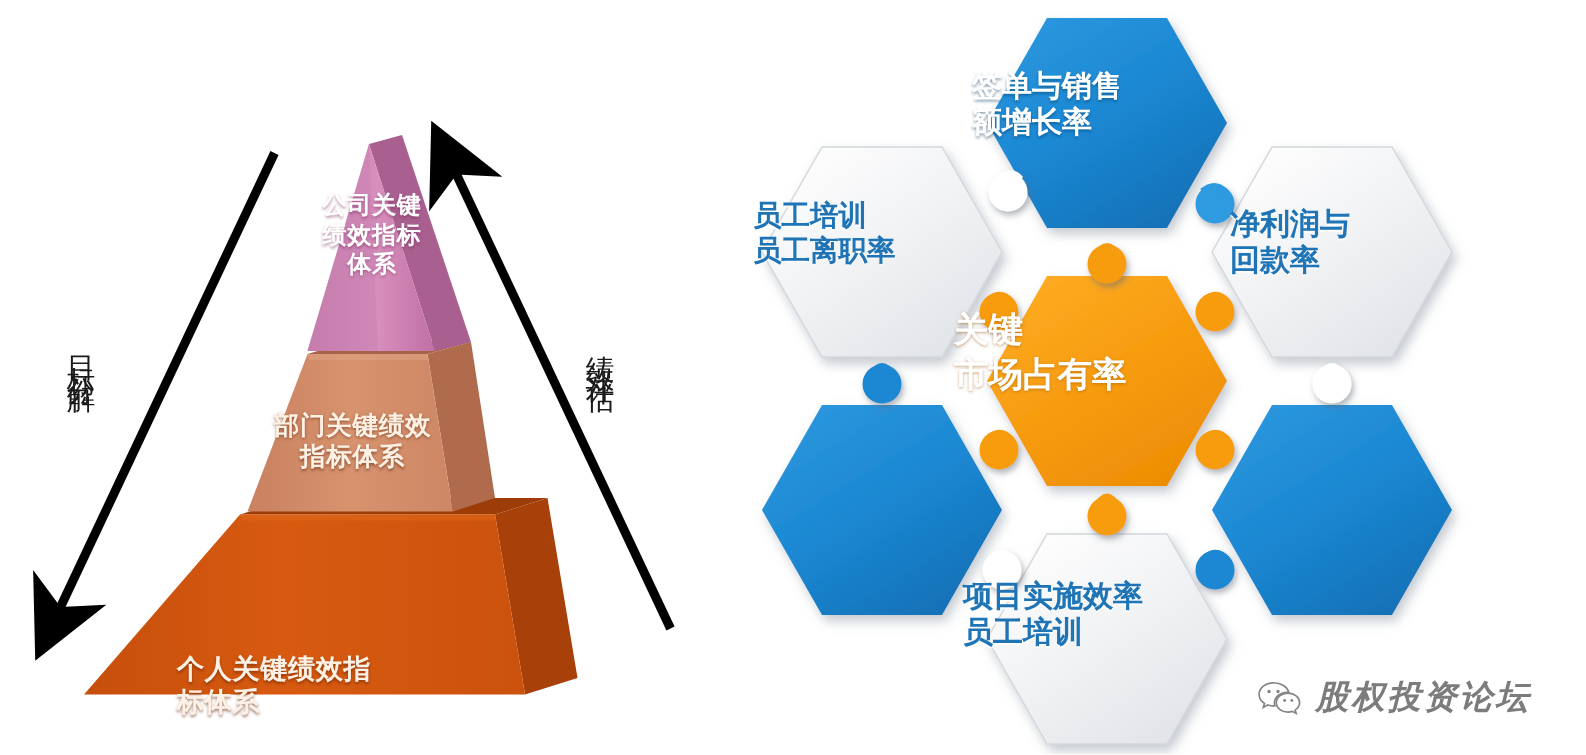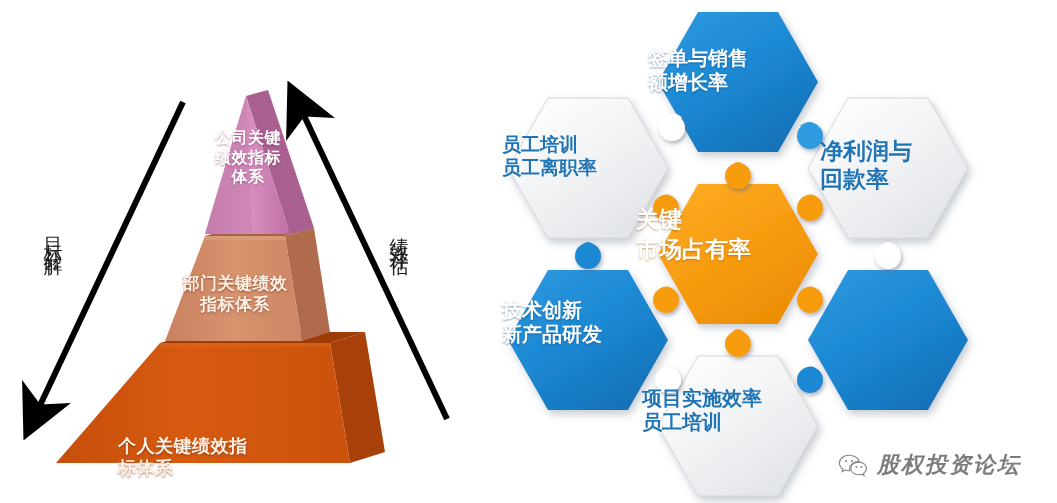--- a/index.html
+++ b/index.html
@@ -40,21 +40,21 @@
     position:absolute;text-align:left;font-weight:bold;line-height:1.2;
     white-space:pre-line;pointer-events:none;
   }
   .hex-text.on-dark{color:#ffffff;text-shadow:0 1px 2px rgba(0,50,90,.45);}
   .hex-text.on-light{color:#1f74b5;text-shadow:0 1px 1px rgba(255,255,255,.9);}
   .hex-text.on-center{color:#ffffff;text-shadow:0 1px 2px rgba(150,80,0,.5);}
 
   #t-center{left:156px;top:204px;width:160px;font-size:23px;line-height:1.32;}
   #t-top   {left:168px;top:46px; width:180px;font-size:20px;}
   #t-left  {left:22px; top:134px;width:180px;font-size:19px;}
-  #t-rtop  {left:340px;top:138px;width:180px;font-size:23px;}
+  #t-rtop  {left:340px;top:138px;width:180px;font-size:20px;}
   #t-lbot  {left:22px; top:298px;width:180px;font-size:20px;}
   #t-rbot  {left:340px;top:298px;width:180px;font-size:20px;}
   #t-bottom{left:162px;top:386px;width:192px;font-size:20px;}
 
   
   #watermark{
     position:absolute;left:838px;top:450px;display:flex;align-items:center;gap:9px;
     opacity:.72;
   }
   #watermark .wm-text{
@@ -255,22 +255,20 @@
     </svg>
 
     <div class="hex-text on-center" id="t-center">关键
 市场占有率</div>
     <div class="hex-text on-dark" id="t-top">签单与销售
 额增长率</div>
     <div class="hex-text on-light" id="t-left">员工培训
 员工离职率</div>
     <div class="hex-text on-light" id="t-rtop">净利润与
 回款率</div>
-    <div class="hex-text on-dark" id="t-lbot">技术创新
-新产品研发</div>
     <div class="hex-text on-light" id="t-bottom">项目实施效率
 员工培训</div>
   </div>
 
   <div id="watermark">
     <svg width="30" height="24" viewBox="0 0 30 24">
       <path d="M11,2.2 C5.6,2.2 1.4,5.7 1.4,10 c0,2.4 1.4,4.6 3.6,6 L4.2,18.6 l3,-1.6
                c1.2,0.4 2.5,0.6 3.8,0.6 c0.3,0 0.6,0 0.9,0 c-0.2,-0.6 -0.3,-1.2 -0.3,-1.9
                c0,-4 3.9,-7.2 8.7,-7.2 c0.3,0 0.6,0 0.9,0 C20.3,4.9 16.1,2.2 11,2.2 z" fill="none" stroke="#555" stroke-width="1.1"></path>
       <circle cx="8" cy="8" r="1.1" fill="#555"></circle>

